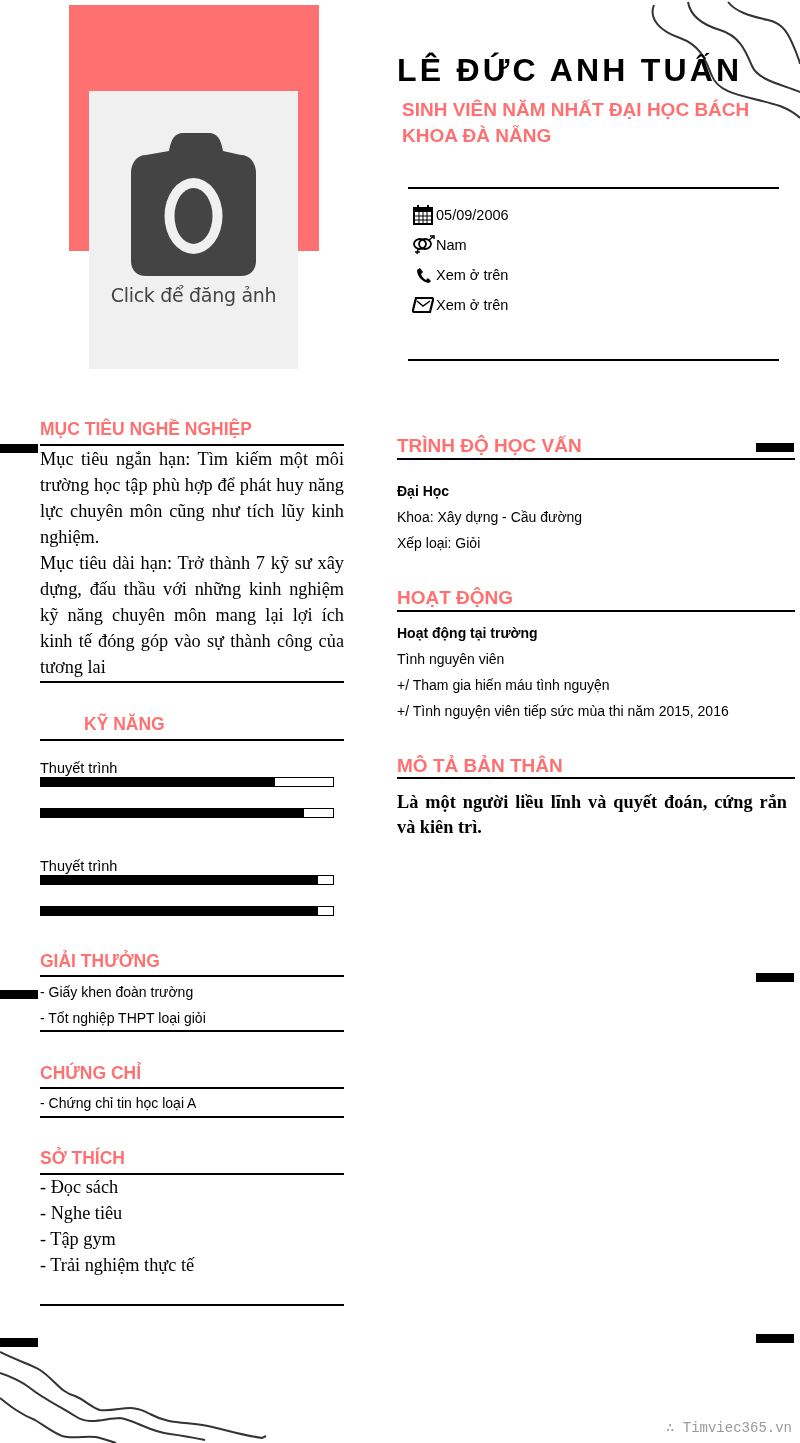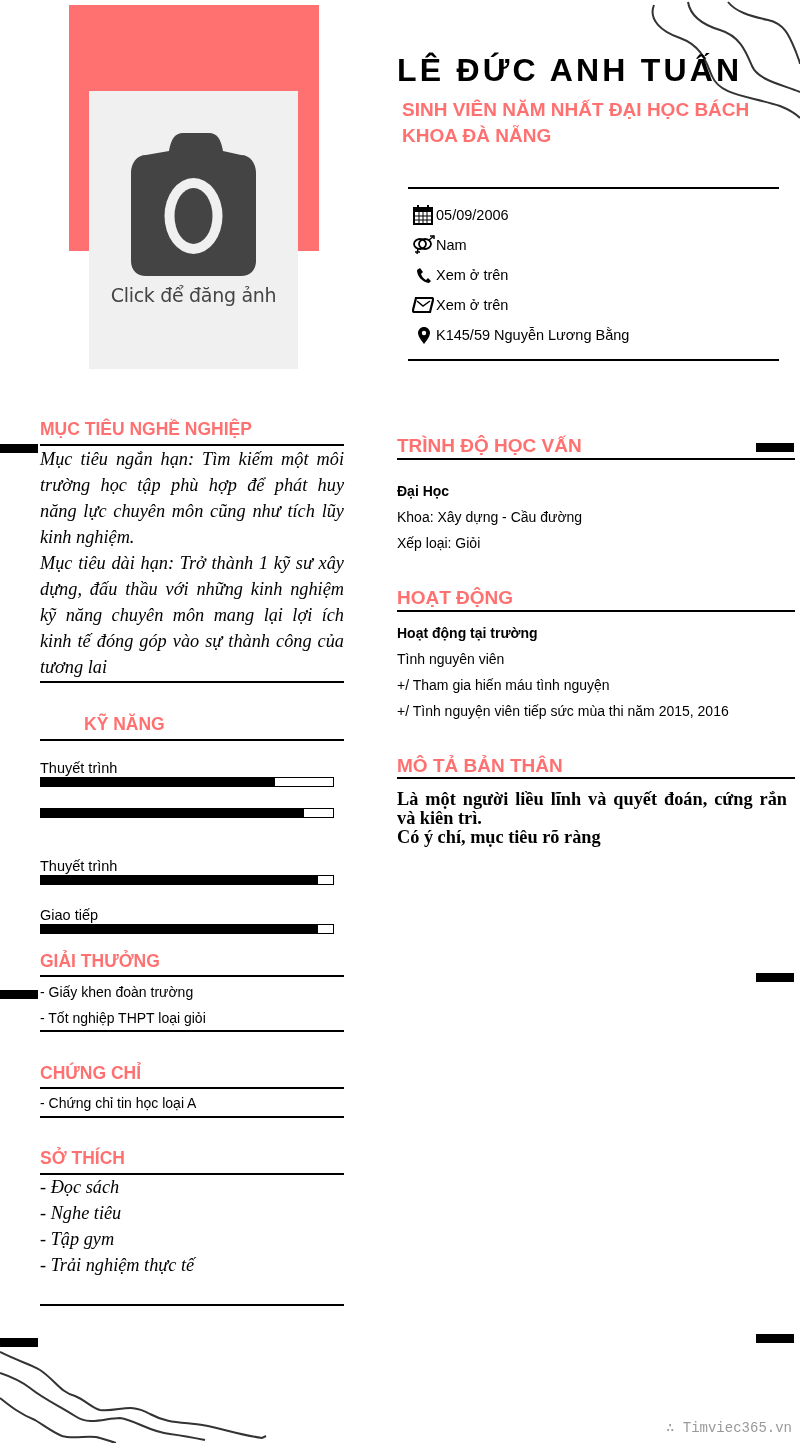--- a/index.html
+++ b/index.html
@@ -23,30 +23,30 @@
   .info-row { display: flex; align-items: center; height: 30px; font-size: 14.5px; }
   .info-row .ic { width: 24px; height: 22px; display: flex; align-items: center; justify-content: flex-start; }
   .info-row svg { display: block; }
 
   
   .sec-title { font-size: 17.5px; font-weight: bold; color: #ff7171; white-space: nowrap; }
   .rule { height: 2px; background: #000; }
   .left-col { left: 40px; width: 304px; }
   .right-col { left: 397px; width: 398px; }
 
-  .serif-body { font-family: "Liberation Serif", serif; font-size: 18.3px; line-height: 26px; text-align: justify; font-style: italic; }
+  .serif-body { font-family: "Liberation Serif", serif; font-size: 18.3px; line-height: 26px; text-align: justify; }
   .sans-line { font-size: 14px; line-height: 26px; }
 
   .skill-label { font-size: 14.5px; line-height: 18px; }
   .bar { width: 294px; height: 10px; border: 1px solid #000; background: #fff; position: relative; }
   .bar-fill { position: absolute; left: 0; top: 0; bottom: 0; background: #000; }
 
   .marker { height: 9px; background: #000; }
 
-  .about { font-family: "Liberation Serif", serif; font-weight: bold; font-size: 18.3px; line-height: 19px; }
+  .about { font-family: "Liberation Serif", serif; font-weight: bold; font-size: 18.3px; line-height: 25px; }
   .bold-sub { font-weight: bold; }
 
   .watermark { right: 8px; top: 1419px; font-family: "Liberation Mono", monospace; font-size: 14px; color: #9a9a9a; }
 </style>
 </head>
 <body>
 
 <svg class="abs" style="left:640px;top:0;" width="160" height="130" viewBox="0 0 160 130">
   <path d="M14 5 C 8 20, 22 32, 40 38 C 62 46, 66 62, 72 76 C 80 96, 110 96, 140 106 C 150 110, 156 114, 160 118" fill="none" stroke="#333" stroke-width="2"></path>
   <path d="M48 2 C 50 14, 60 24, 80 30 C 100 36, 106 52, 112 66 C 118 80, 140 84, 160 92" fill="none" stroke="#333" stroke-width="2"></path>
@@ -119,36 +119,27 @@
   </div>
   <div class="info-row">
     <span class="ic">
       <svg width="22" height="16" viewBox="0 0 22 16">
           <path d="M4 1 L20 1 C 21 1, 21 2, 21 3 L18 15 L2 15 C 1 15, 1 14, 1 13 Z" fill="none" stroke="#000" stroke-width="2.2"></path>
           <polyline points="5,4 11,9 18,4" fill="none" stroke="#000" stroke-width="1.5"></polyline>
         </svg>
     </span>
     <span>Xem ở trên</span>
   </div>
-  <div class="info-row">
-    <span class="ic" style="padding-left:6px;">
-      <svg width="12" height="17" viewBox="0 0 12 17">
-          <path d="M6 0 C 2.7 0, 0 2.7, 0 6 C 0 10, 6 17, 6 17 C 6 17, 12 10, 12 6 C 12 2.7, 9.3 0, 6 0 Z" fill="#000"></path>
-          <circle cx="6" cy="6" r="2.2" fill="#fff"></circle>
-        </svg>
-    </span>
-    <span>K145/59 Nguyễn Lương Bằng</span>
-  </div>
 </div>
 <div class="abs info-rule" style="top:359px;"></div>
 
 <div class="abs left-col sec-title" style="top:419px;">MỤC TIÊU NGHỀ NGHIỆP</div>
 <div class="abs left-col rule" style="top:444px;"></div>
 <div class="abs left-col serif-body" style="top:446px;">Mục tiêu ngắn hạn: Tìm kiếm một môi trường học tập phù hợp để phát huy năng lực chuyên môn cũng như tích lũy kinh nghiệm.</div>
-<div class="abs left-col serif-body" style="top:550px;">Mục tiêu dài hạn: Trở thành 1 kỹ sư xây dựng, đấu thầu với những kinh nghiệm kỹ năng chuyên môn  mang lại lợi ích kinh tế đóng góp vào sự thành công của tương lai</div>
+<div class="abs left-col serif-body" style="top:550px;">Mục tiêu dài hạn: Trở thành 7 kỹ sư xây dựng, đấu thầu với những kinh nghiệm kỹ năng chuyên môn  mang lại lợi ích kinh tế đóng góp vào sự thành công của tương lai</div>
 <div class="abs left-col rule" style="top:681px;"></div>
 
 <div class="abs left-col sec-title" style="top:714px;margin-left:44px;">KỸ NĂNG</div>
 <div class="abs left-col rule" style="top:739px;"></div>
 
 <div class="abs left-col" style="top:759px;">
   <div class="skill-label">Thuyết trình</div>
   <div class="bar">
       <div class="bar-fill" style="width:80%;"></div>
     </div>
@@ -158,21 +149,20 @@
       <div class="bar-fill" style="width:90%;"></div>
     </div>
 </div>
 <div class="abs left-col" style="top:857px;">
   <div class="skill-label">Thuyết trình</div>
   <div class="bar">
       <div class="bar-fill" style="width:95%;"></div>
     </div>
 </div>
 <div class="abs left-col" style="top:906px;">
-  <div class="skill-label">Giao tiếp</div>
   <div class="bar">
       <div class="bar-fill" style="width:95%;"></div>
     </div>
 </div>
 
 <div class="abs left-col sec-title" style="top:951px;">GIẢI THƯỞNG</div>
 <div class="abs left-col rule" style="top:975px;"></div>
 <div class="abs left-col sans-line" style="top:979px;">- Giấy khen đoàn trường</div>
 <div class="abs left-col sans-line" style="top:1005px;">- Tốt nghiệp THPT loại giỏi</div>
 <div class="abs left-col rule" style="top:1030px;"></div>
@@ -200,16 +190,15 @@
 <div class="abs right-col rule" style="top:610px;"></div>
 <div class="abs right-col sans-line bold-sub" style="top:620px;">Hoạt động tại trường</div>
 <div class="abs right-col sans-line" style="top:646px;">Tình nguyên viên</div>
 <div class="abs right-col sans-line" style="top:672px;">+/ Tham gia hiến máu tình nguyện</div>
 <div class="abs right-col sans-line" style="top:698px;">+/ Tình nguyện viên tiếp sức mùa thi năm 2015, 2016</div>
 
 <div class="abs right-col sec-title" style="top:755px;font-size:19px;">MÔ TẢ BẢN THÂN</div>
 <div class="abs right-col rule" style="top:777px;"></div>
 <div class="abs right-col about" style="top:790px;width:390px;text-align:justify;">
   <div>Là một người liều lĩnh và quyết đoán, cứng rắn và kiên trì.</div>
-  <div>Có ý chí, mục tiêu rõ ràng</div>
 </div>
 
 <div class="abs watermark">∴ Timviec365.vn</div>
 
 </body></html>

